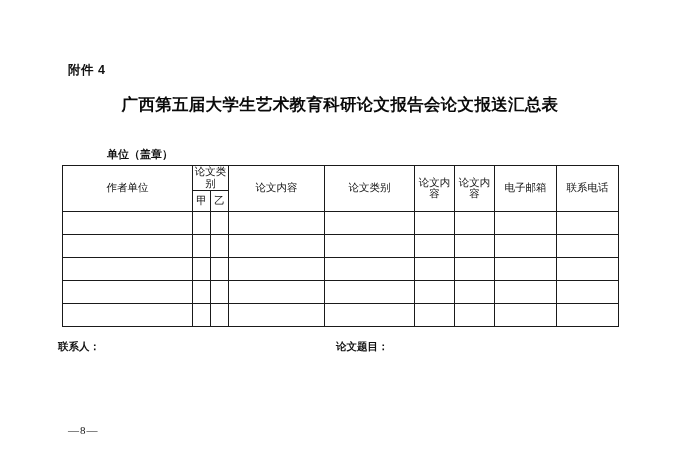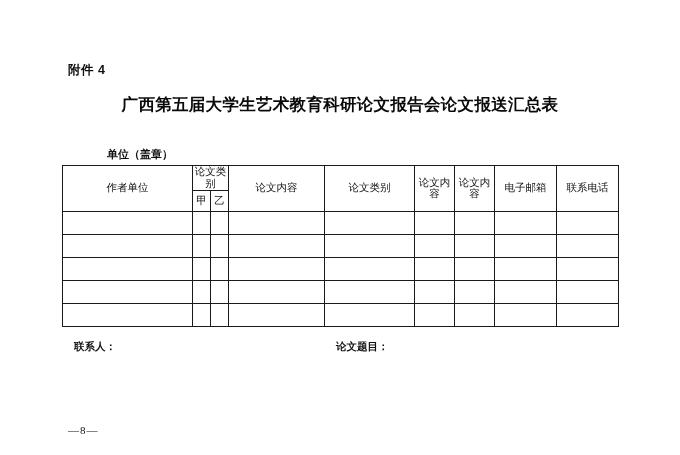--- a/index.html
+++ b/index.html
@@ -89,21 +89,21 @@
   }
   .footer-line {
     position: absolute;
     top: 340px;
     font-size: 10.5px;
     font-weight: bold;
     font-family: "Liberation Sans", "DejaVu Sans", sans-serif;
     color: #111;
   }
   .footer-contact-person {
-    left: 74px;
+    left: 58px;
   }
   .footer-contact-phone {
     left: 336px;
   }
   .page-number {
     position: absolute;
     left: 68px;
     top: 424px;
     font-size: 11px;
     font-family: "Liberation Serif", "DejaVu Serif", serif;

